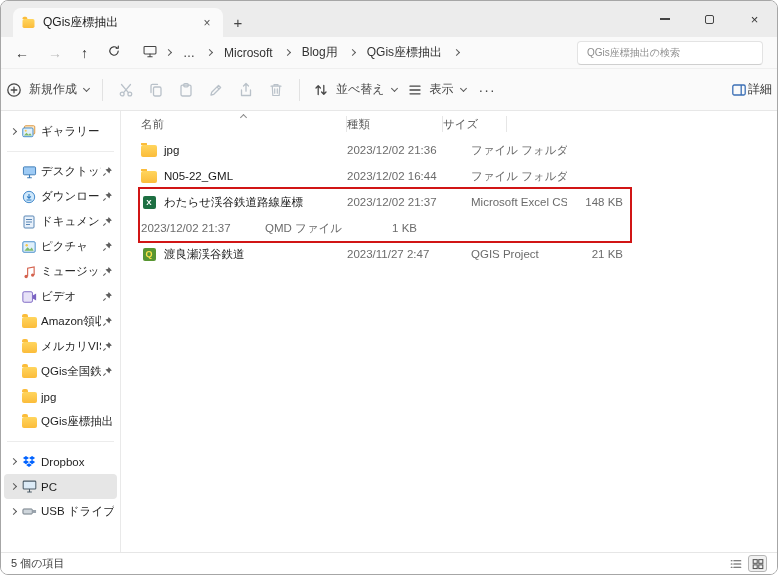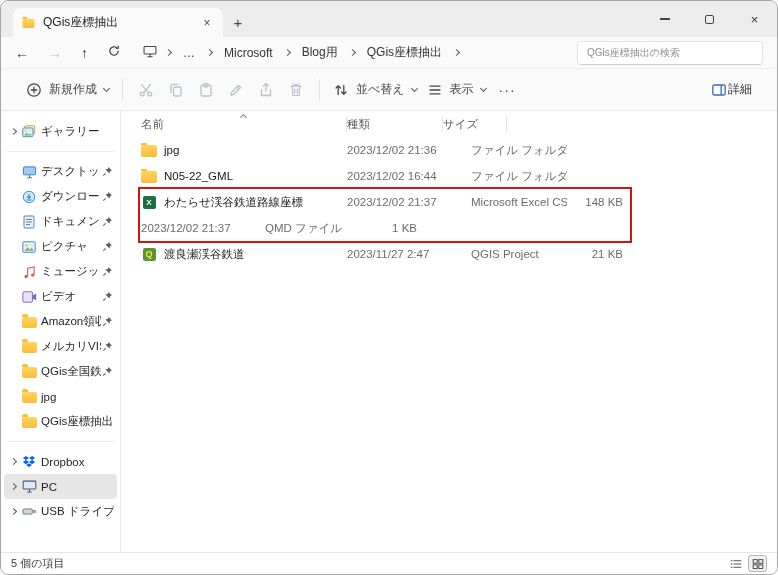--- a/index.html
+++ b/index.html
@@ -21,21 +21,21 @@
   
   .navbar{height:32px;background:#fafafa;display:flex;align-items:center;padding:0 14px;flex:none;border-bottom:1px solid #efefef}
   .nav-arrows{display:flex;align-items:center;gap:19px;font-size:14px;color:#303030;margin-right:16px}
   .nav-fwd{color:#bcbcbc}
   .breadcrumb{flex:1;display:flex;align-items:center;gap:9px;font-size:12px;color:#333;padding:0 6px}
   .bc-item{padding:1px 3px;white-space:nowrap}
   .searchbox{width:186px;height:24px;background:#fff;border:1px solid #e3e3e3;border-bottom-color:#cfcfcf;border-radius:4px;padding:0 9px;font-size:10px;color:#333;outline:none}
   .searchbox::placeholder{color:#8d8d8d}
 
   
-  .toolbar{height:42px;background:#fafafa;display:flex;align-items:center;padding:0 20px;border-bottom:1px solid #e7e7e7;flex:none;font-size:12px;color:#333}
+  .toolbar{height:42px;background:#fafafa;display:flex;align-items:center;padding:0 0;border-bottom:1px solid #e7e7e7;flex:none;font-size:12px;color:#333}
   .tgroup{display:flex;align-items:center;gap:7px;padding:4px 5px;border-radius:4px;white-space:nowrap}
   .tbtn{display:flex;align-items:center;justify-content:center;width:30px;height:30px;border-radius:4px}
   .tbtn svg,.tgroup svg{display:block}
   .dis{color:#b9c1c9}
   .en{color:#474747}
   .tdiv{width:1px;height:22px;background:#e2e2e2;margin:0 8px;flex:none}
   .more{font-size:14px;letter-spacing:1px;color:#474747;padding:0 8px}
   .t-right{margin-left:auto;display:flex;align-items:center;gap:1px;color:#333}
 
   

